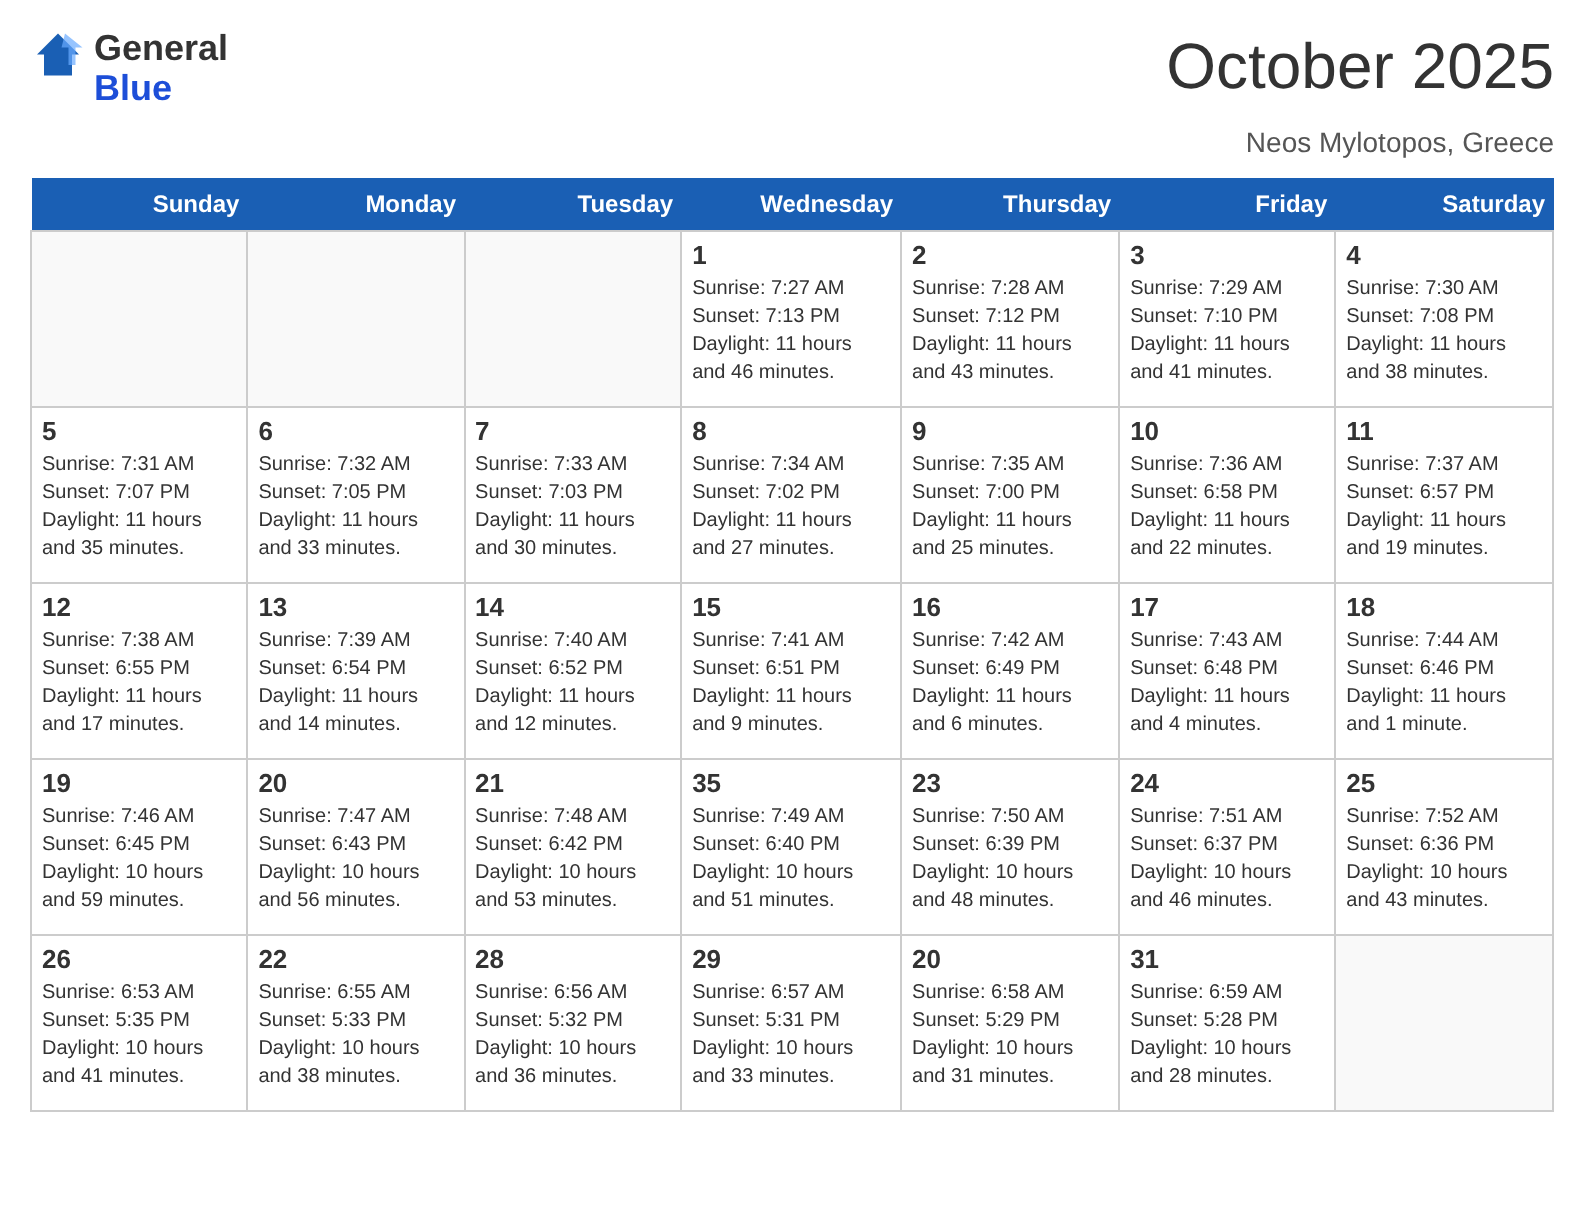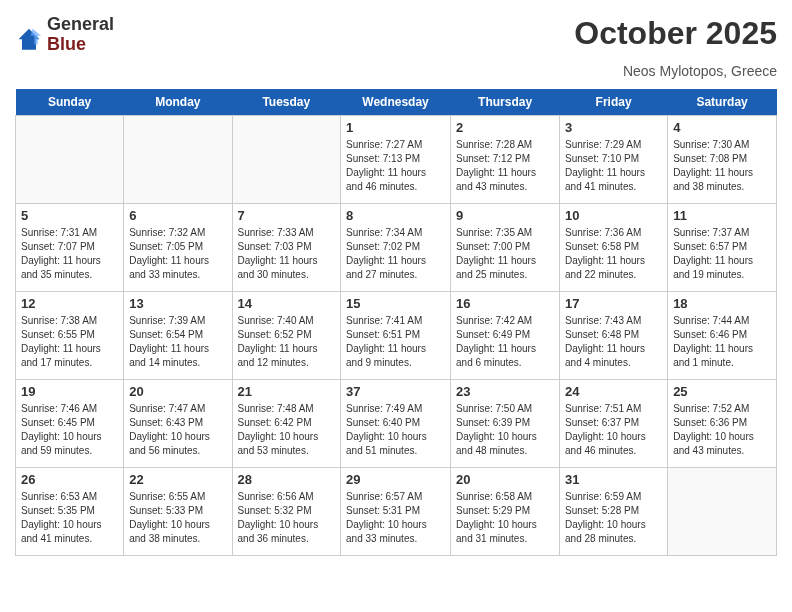--- a/index.html
+++ b/index.html
@@ -11,56 +11,56 @@
       padding: 15px;
     }
     .header {
       display: flex;
       justify-content: space-between;
       align-items: flex-start;
       margin-bottom: 10px;
     }
     .logo {
       display: flex;
-      align-items: flex-end;
+      align-items: flex-start;
       gap: 4px;
     }
     .logo-text {
       font-size: 18px;
       font-weight: bold;
       color: #333;
       line-height: 1.1;
     }
     .logo-icon {
       width: 28px;
       height: 28px;
     }
     .title-block {
       text-align: right;
     }
     .month-title {
       font-size: 32px;
       color: #333;
-      font-weight: bold;
+      font-weight: normal;
     }
     .subtitle {
       font-size: 14px;
       color: #555;
       margin-top: 11px;
     }
     table {
       width: 100%;
       border-collapse: collapse;
       font-size: 10.5px;
     }
     thead th {
       background-color: #1a5fb4;
       color: white;
       padding: 6px 4px;
-      text-align: center;
+      text-align: right;
       font-size: 12px;
       font-weight: bold;
     }
     tbody tr {
       vertical-align: top;
     }
     tbody td {
       border: 1px solid #ccc;
       padding: 4px 5px;
       min-height: 80px;
@@ -88,21 +88,21 @@
 <body>
 
 <div class="header">
   <div class="logo">
     <svg class="logo-icon" viewBox="0 0 32 32">
       <polygon points="16,2 28,14 24,14 24,26 8,26 8,14 4,14" fill="#1a5fb4"></polygon>
       <polygon points="20,2 30,10 26,10 26,20 22,20 22,10 18,10" fill="#6aabff" opacity="0.7"></polygon>
     </svg>
     <div class="logo-text">
       <div>General</div>
-      <div style="color:#7f1d1d">Blue</div>
+      <div style="color:#1d4ed8">Blue</div>
     </div>
   </div>
   <div class="title-block">
     <div class="month-title">October 2025</div>
     <div class="subtitle">Neos Mylotopos, Greece</div>
   </div>
 </div>
 
 <table>
   <thead>
@@ -205,21 +205,21 @@
         </td>
         <td>
           <div class="day-number">20</div>
           <div class="day-info">Sunrise: 7:47 AM<br>Sunset: 6:43 PM<br>Daylight: 10 hours and 56 minutes.</div>
         </td>
         <td>
           <div class="day-number">21</div>
           <div class="day-info">Sunrise: 7:48 AM<br>Sunset: 6:42 PM<br>Daylight: 10 hours and 53 minutes.</div>
         </td>
         <td>
-          <div class="day-number">37</div>
+          <div class="day-number">35</div>
           <div class="day-info">Sunrise: 7:49 AM<br>Sunset: 6:40 PM<br>Daylight: 10 hours and 51 minutes.</div>
         </td>
         <td>
           <div class="day-number">23</div>
           <div class="day-info">Sunrise: 7:50 AM<br>Sunset: 6:39 PM<br>Daylight: 10 hours and 48 minutes.</div>
         </td>
         <td>
           <div class="day-number">24</div>
           <div class="day-info">Sunrise: 7:51 AM<br>Sunset: 6:37 PM<br>Daylight: 10 hours and 46 minutes.</div>
         </td>

